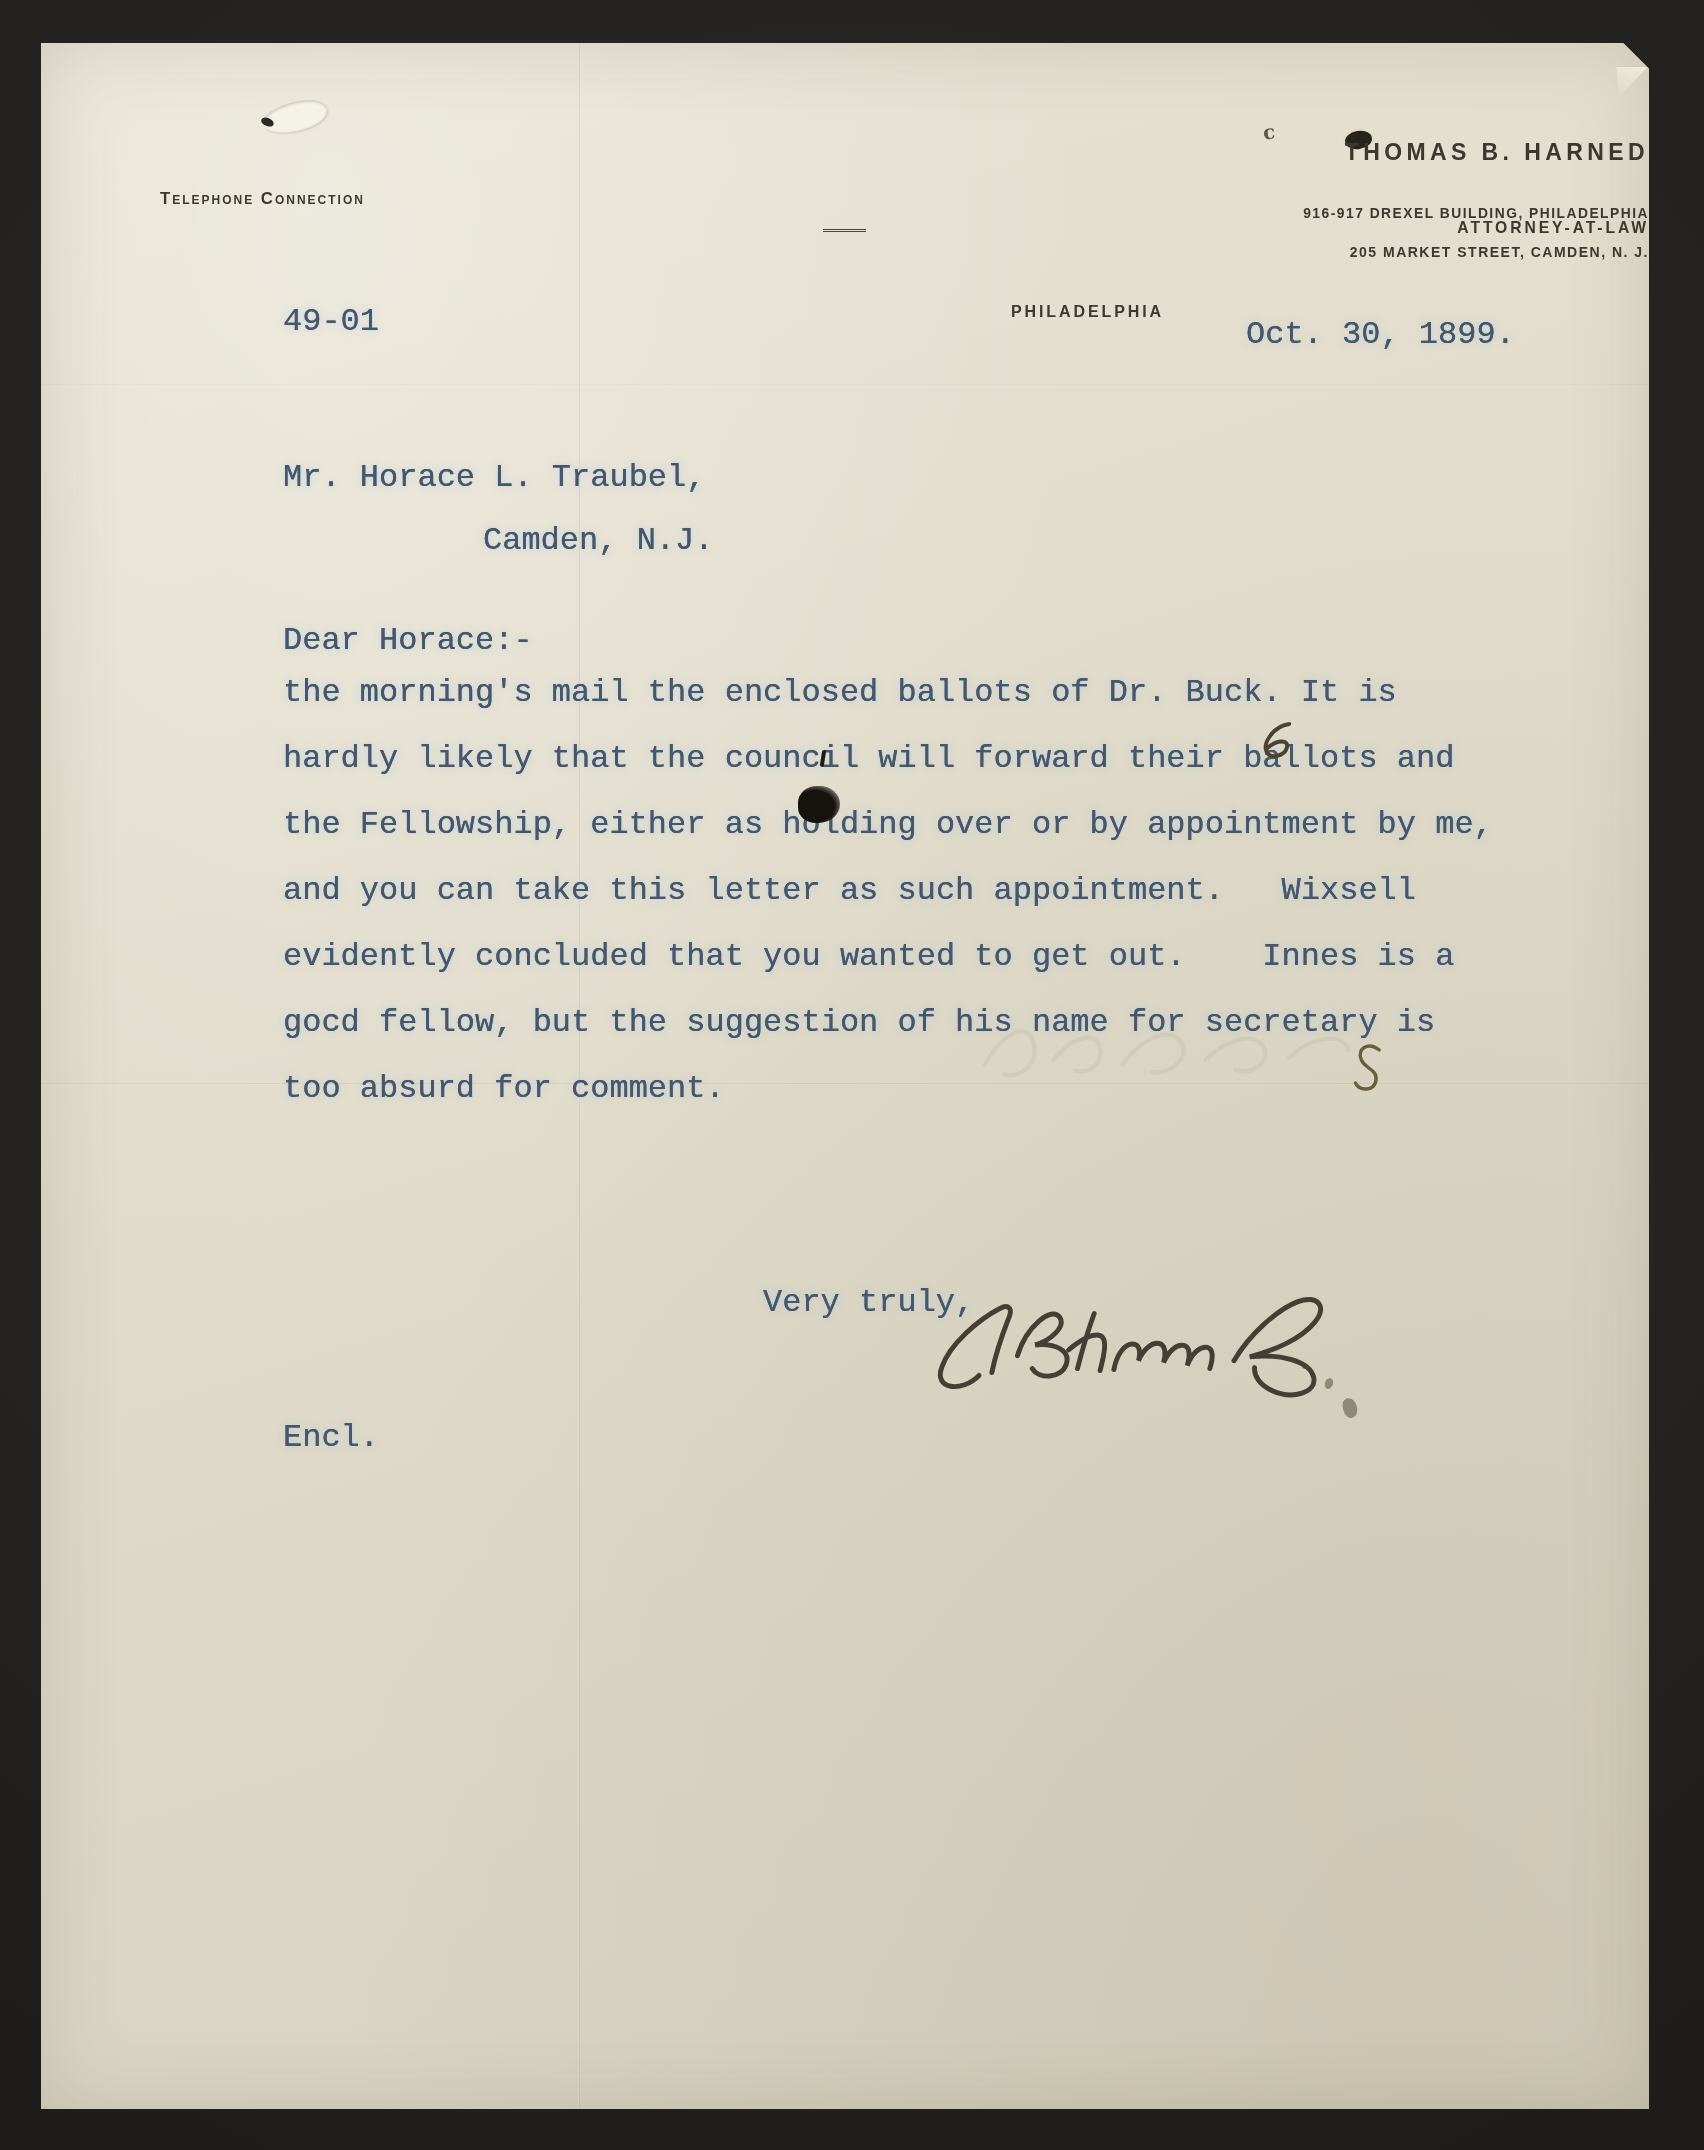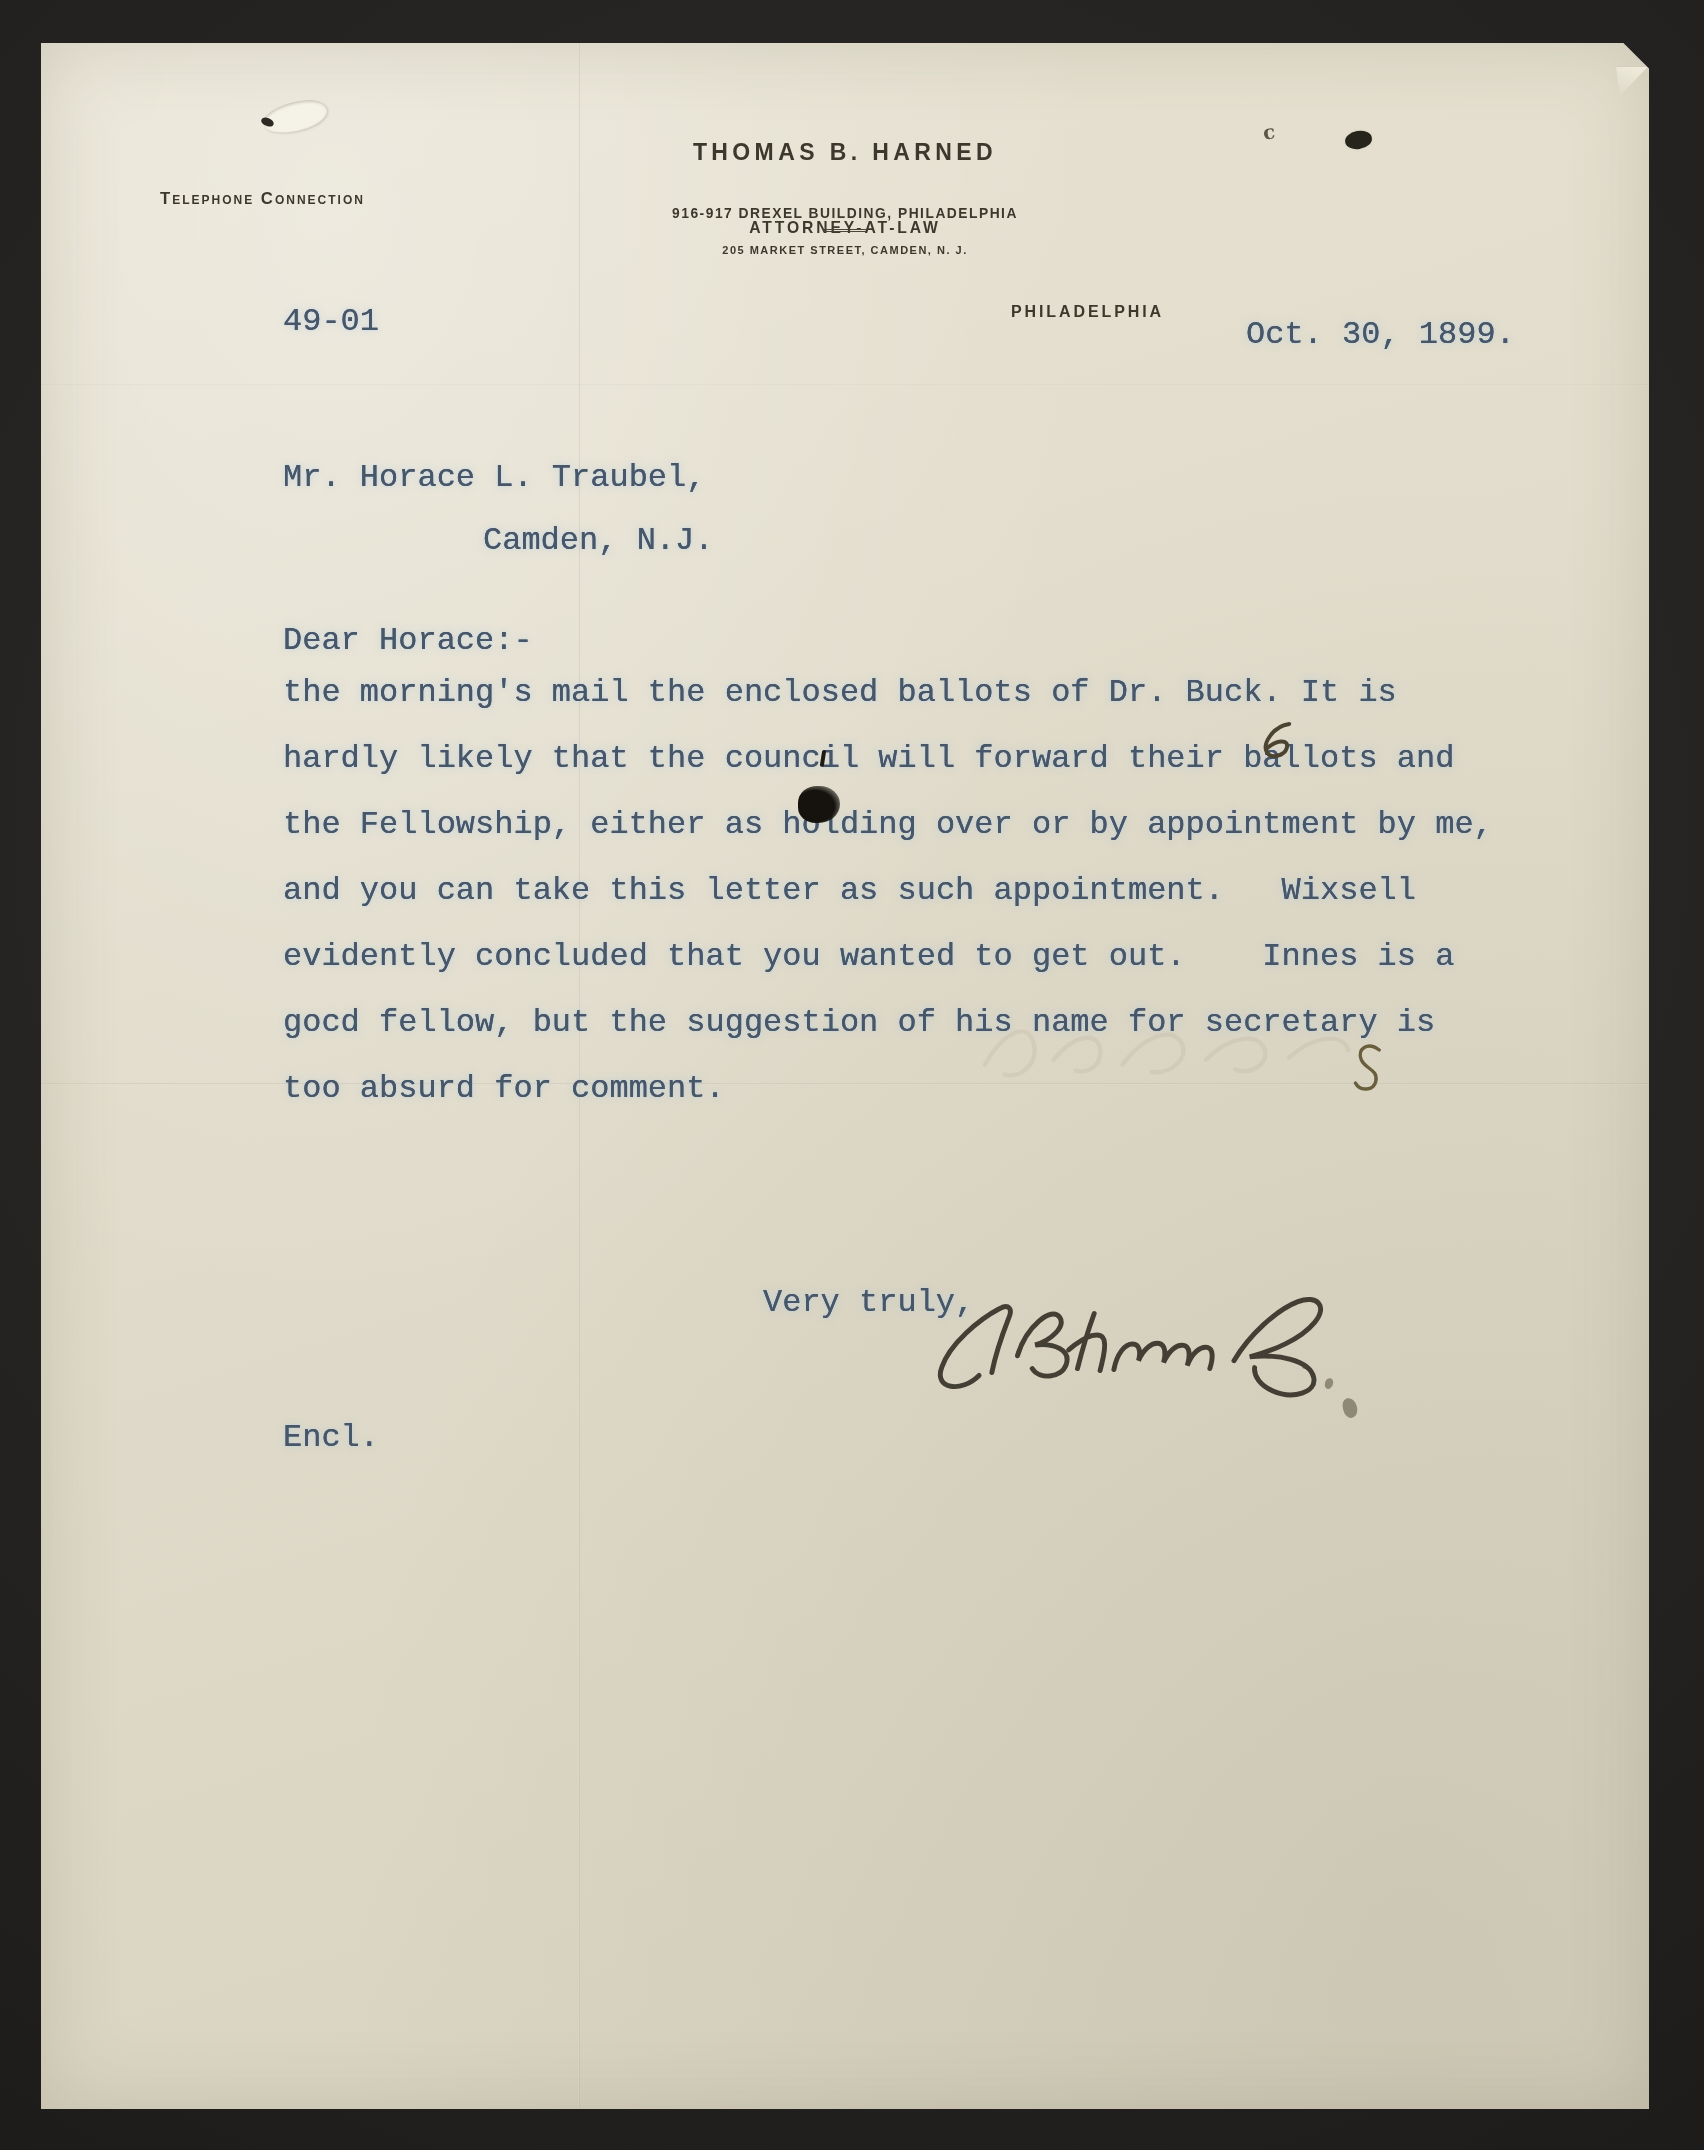--- a/index.html
+++ b/index.html
@@ -64,29 +64,29 @@
     position:absolute;left:1222px;top:78px;
     font-family:"DejaVu Serif", serif;font-size:19.7px;font-weight:bold;color:#45402f;
     transform:rotate(-6deg);opacity:.85;
   }
   .ink-dot{
     position:absolute;left:1304px;top:88px;width:26.5px;height:17.7px;
     background:#27241c;border-radius:50%;transform:rotate(-9deg);
     box-shadow:0 0 2.9px rgba(210,205,190,.8);
   }
   
-  .lh{position:absolute;left:0;width:100%;text-align:center;color:var(--letterhead_ink);}
+  .lh{position:absolute;left:0;width:100%;text-align:right;color:var(--letterhead_ink);}
   .lh-name{top:96px;font-size:23px;font-weight:bold;letter-spacing:4.4px;}
   .lh-title{top:132px;font-size:15.7px;font-weight:bold;letter-spacing:2.9px;margin-top:44px;}
   .lh-addr1{top:163px;font-size:13.8px;font-weight:bold;letter-spacing:1.5px;}
   .lh-rule{
     position:absolute;left:50%;top:186px;width:43px;height:2.9px;margin-left:-21.6px;
     border-top:1.5px solid #4a4438;border-bottom:0.5px solid #4a4438;
   }
-  .lh-addr2{top:201px;font-size:11px;font-weight:bold;letter-spacing:1.5px;}
+  .lh-addr2{top:201px;font-size:14px;font-weight:bold;letter-spacing:1.5px;}
   .lh-tel{
     position:absolute;left:119px;top:146px;
     font-variant:small-caps;font-size:16.7px;font-weight:bold;letter-spacing:2px;
     color:var(--letterhead_ink);text-transform:capitalize;
   }
   .lh-place{
     position:absolute;left:970px;top:260px;
     font-size:16px;font-weight:bold;letter-spacing:2.9px;color:var(--letterhead_ink);
   }
   

